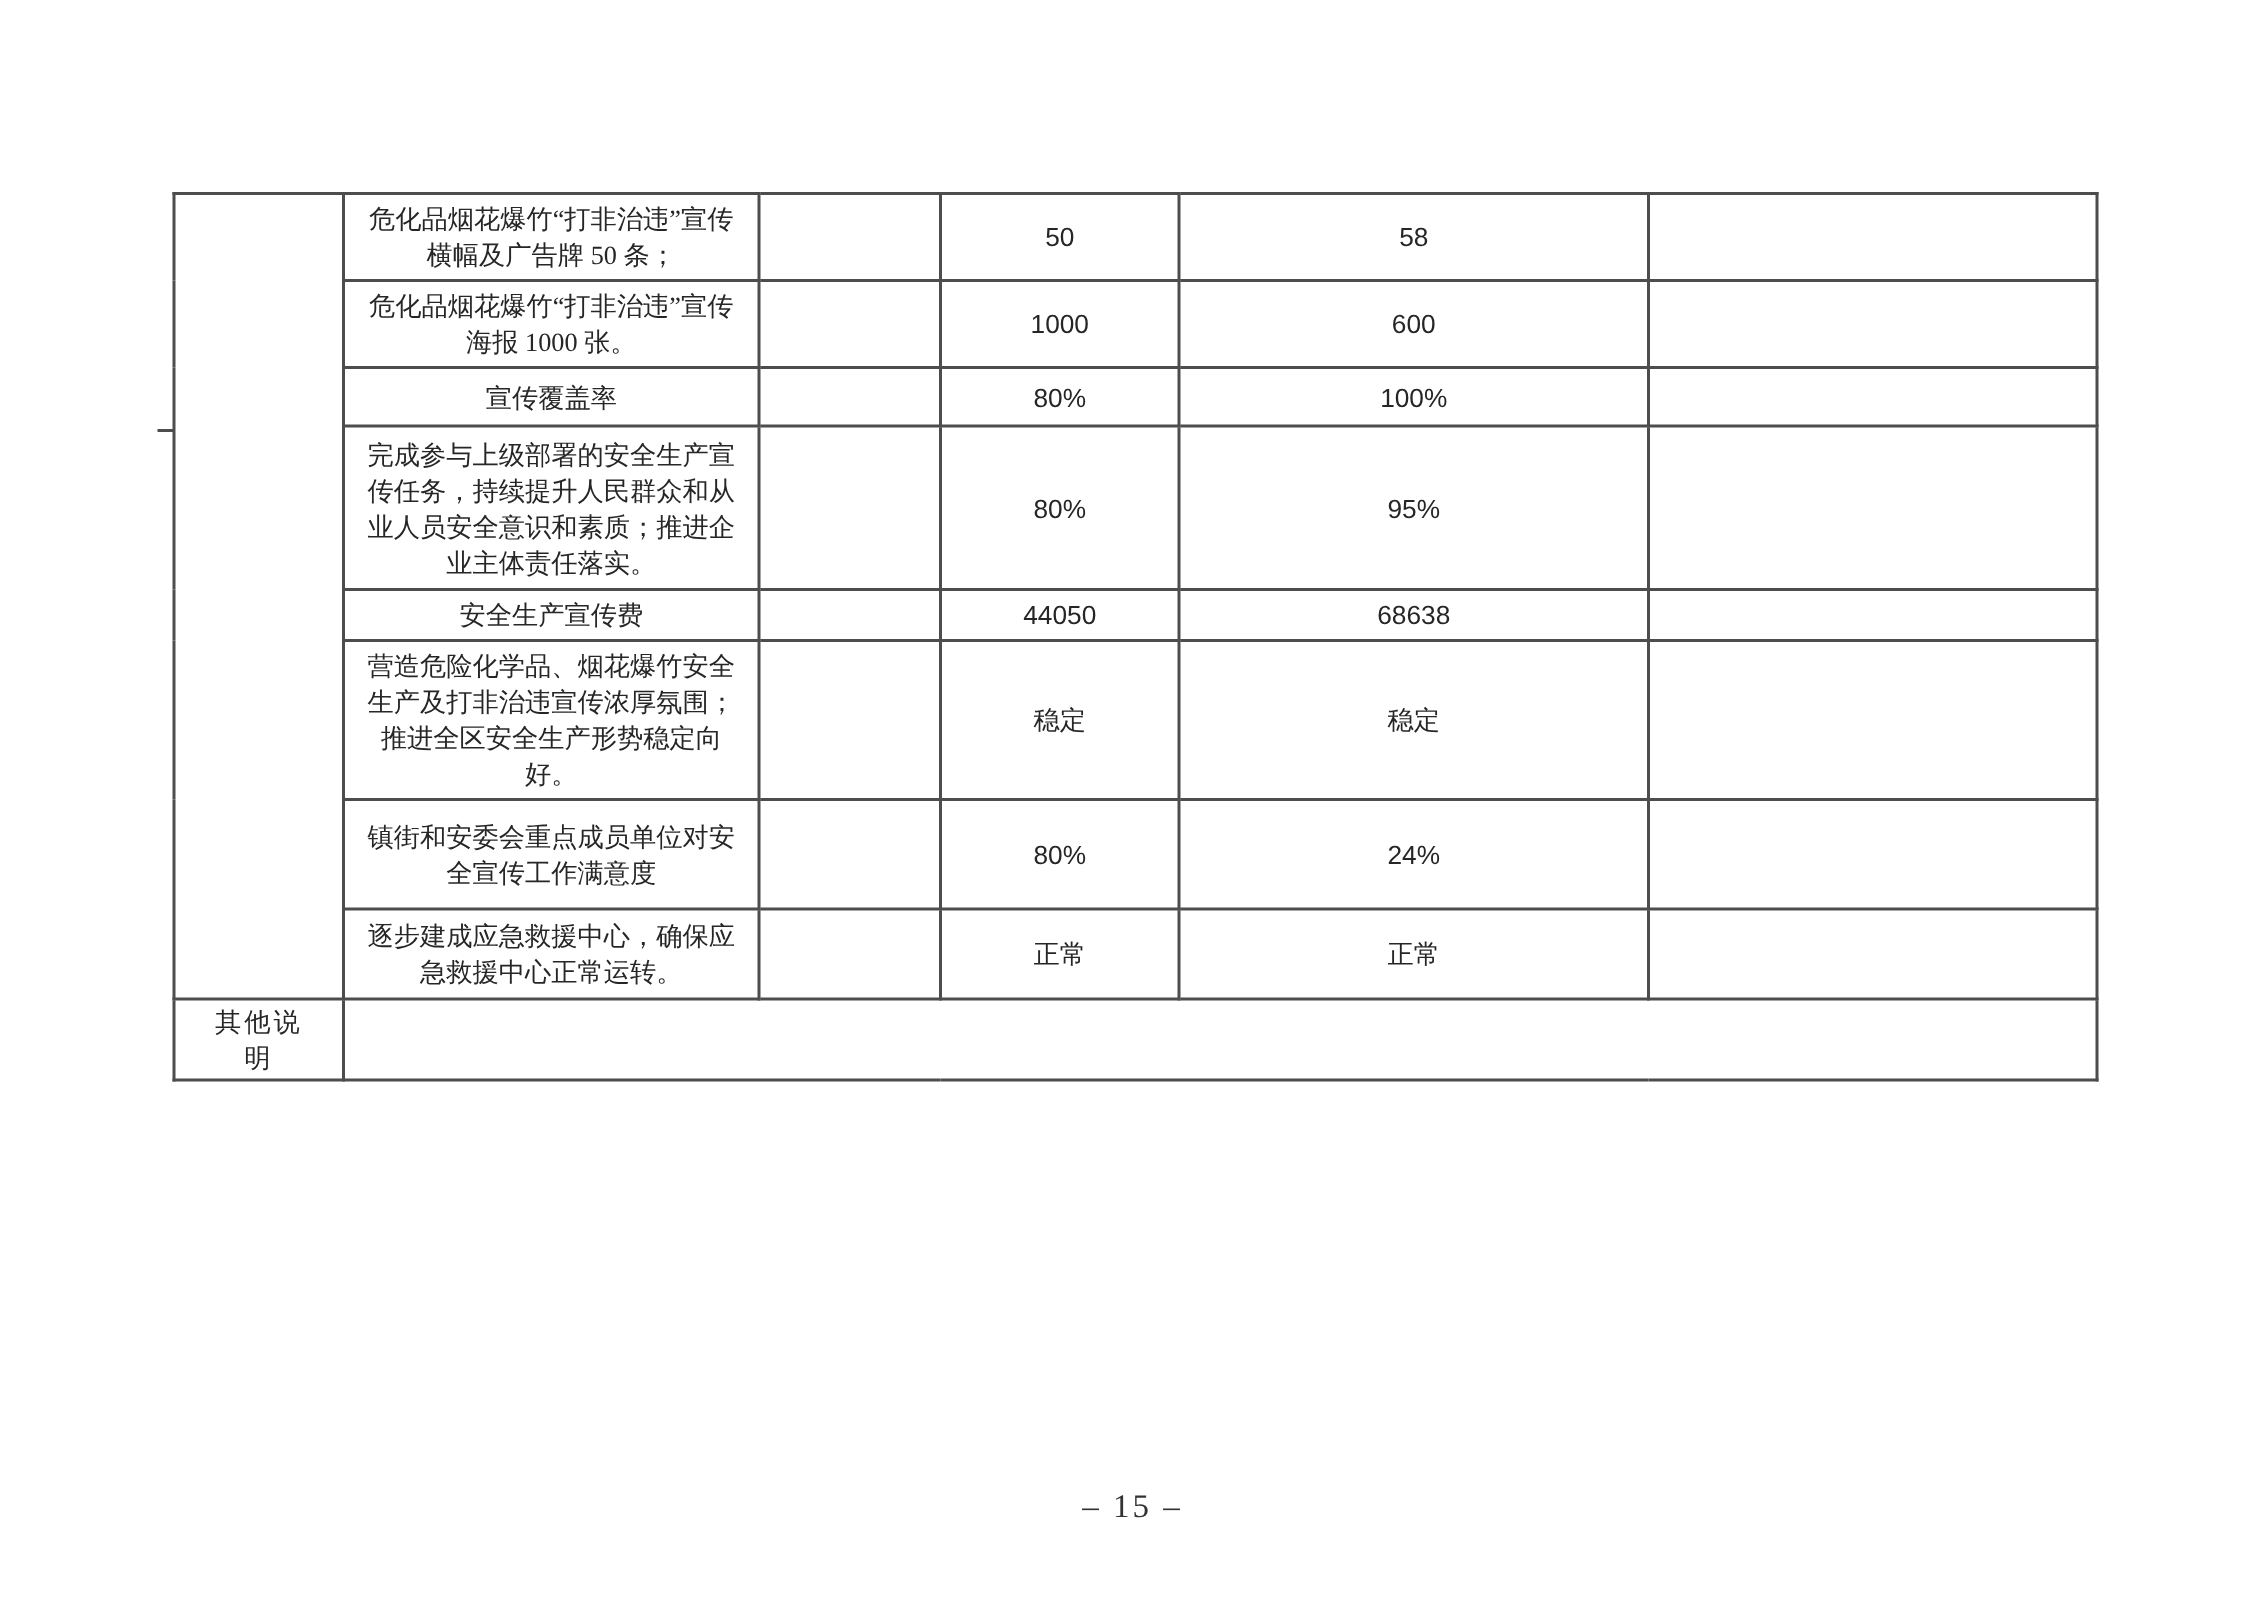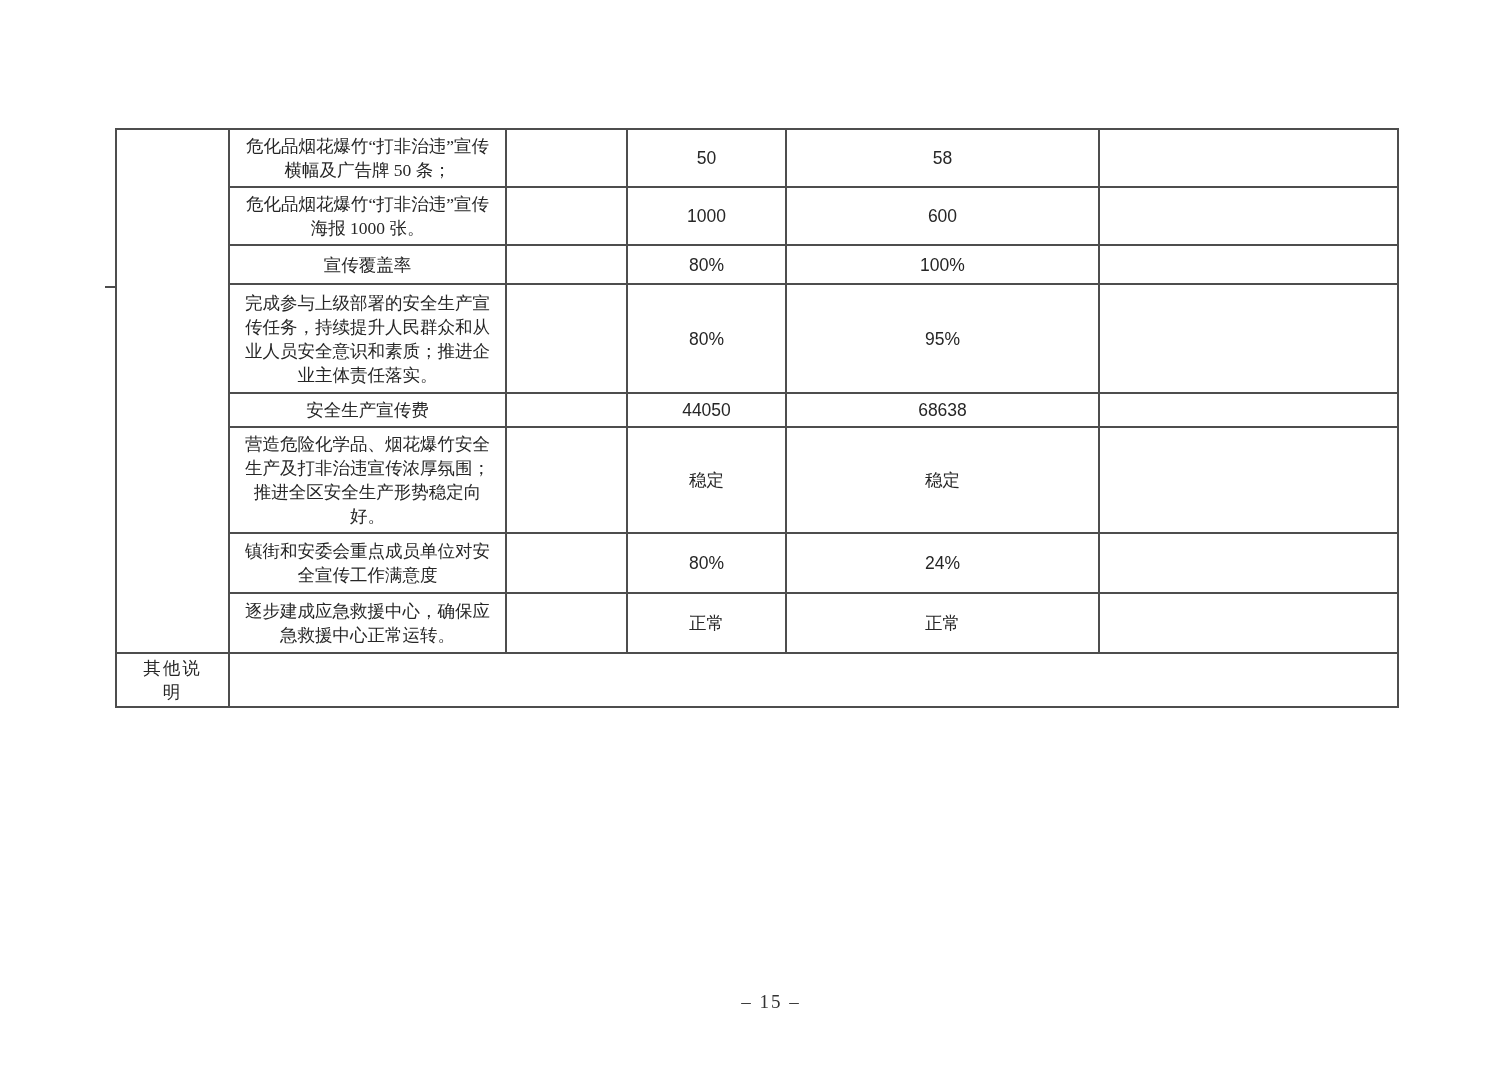--- a/index.html
+++ b/index.html
@@ -59,25 +59,24 @@
   .left-tick{
     position:absolute;
     left:105px;top:286px;
     width:11px;height:2px;
     background:var(--border-color);
   }
   .page-number{
     position:absolute;
     left:50%;top:991px;
     transform:translateX(-50%);
-    font-size:19px;
+    font-size:22px;
     letter-spacing:2px;
     color:#333;
     white-space:pre;
-    margin-left:16px;
   }
 </style>
 </head>
 <body>
 
 <div class="doc-page">
 
   <table class="perf-table">
     <colgroup>
       <col style="width:113px">
@@ -124,21 +123,21 @@
       <td class="c-val v2">68638</td>
       <td class="c-empty2"></td>
     </tr>
         <tr style="height: 103px;">
       <td class="c-desc">营造危险化学品、烟花爆竹安全生产及打非治违宣传浓厚氛围；推进全区安全生产形势稳定向好。</td>
       <td class="c-empty"></td>
       <td class="c-val v1">稳定</td>
       <td class="c-val v2">稳定</td>
       <td class="c-empty2"></td>
     </tr>
-        <tr style="height: 60px;">
+        <tr style="height: 73px;">
       <td class="c-desc">镇街和安委会重点成员单位对安全宣传工作满意度</td>
       <td class="c-empty"></td>
       <td class="c-val v1">80%</td>
       <td class="c-val v2">24%</td>
       <td class="c-empty2"></td>
     </tr>
         <tr style="height: 60px;">
       <td class="c-desc">逐步建成应急救援中心，确保应急救援中心正常运转。</td>
       <td class="c-empty"></td>
       <td class="c-val v1">正常</td>

